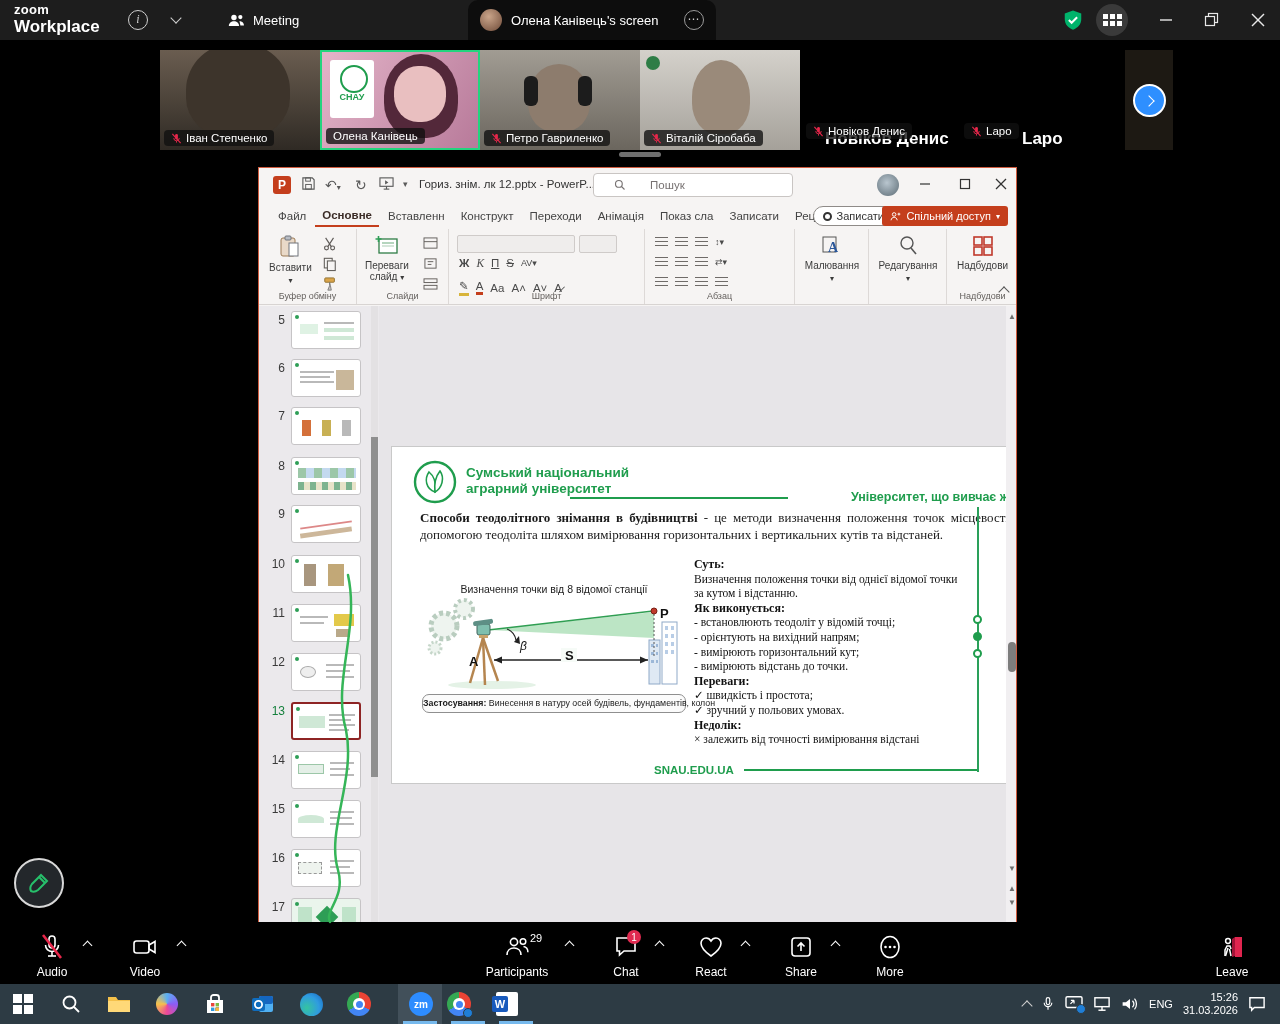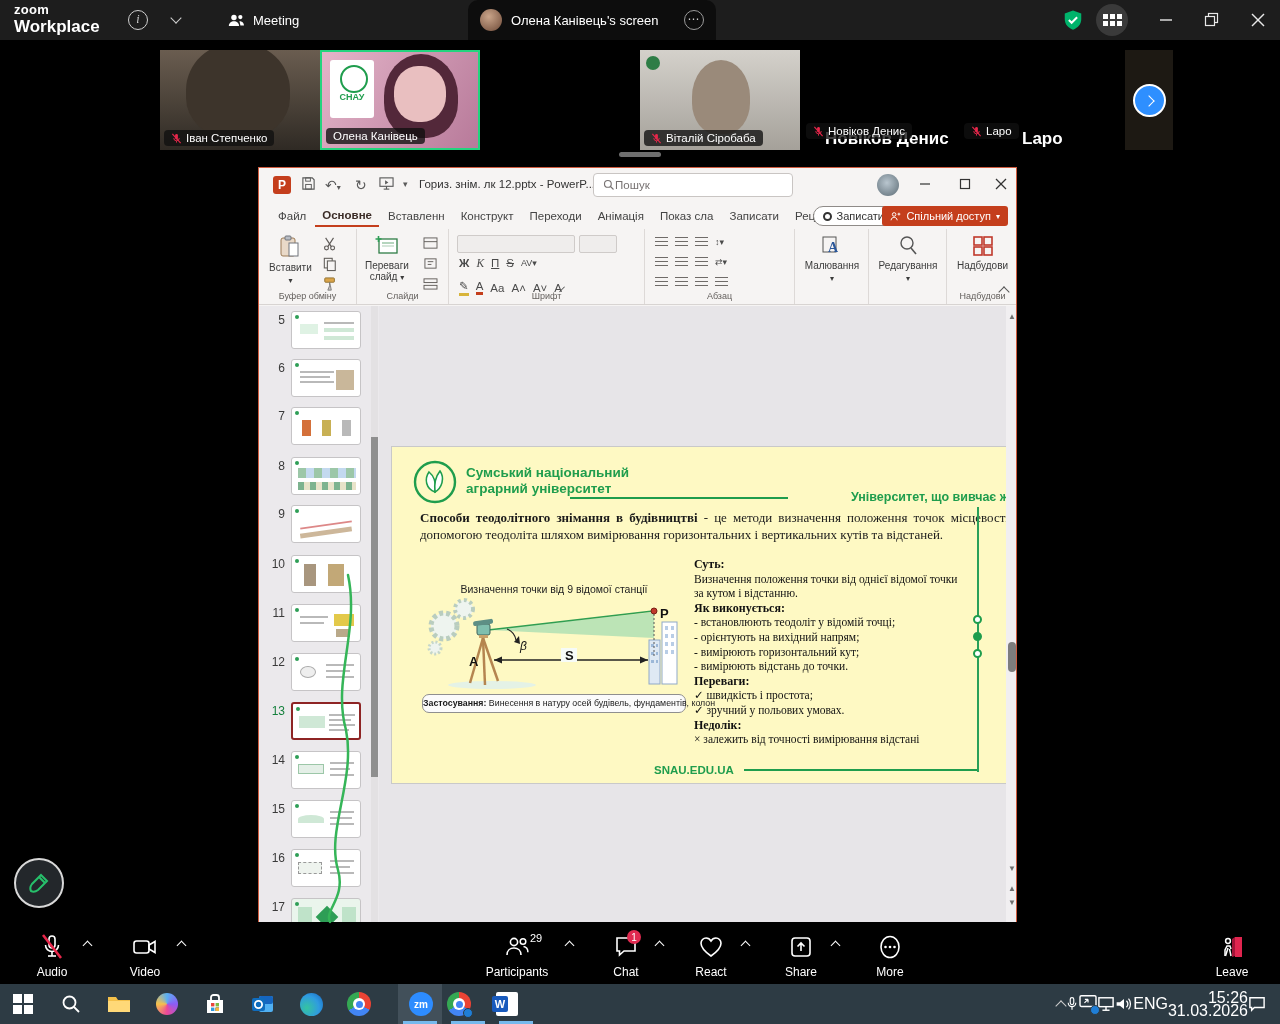--- a/index.html
+++ b/index.html
@@ -38,21 +38,21 @@
   .next-btn { position:absolute; left:1133px; top:44px; width:33px; height:33px; border-radius:50%; background:#2e8fff; border:2px solid #fff; display:flex; align-items:center; justify-content:center; }
   .next-btn .chev { border-color:#fff; transform:rotate(-45deg); margin-right:2px; }
   .drag-pill { position:absolute; left:619px; top:152px; width:42px; height:5px; border-radius:3px; background:#6f6f6f; }
 
   
   .ppt { position:absolute; left:258px; top:167px; width:759px; height:755px; background:#f6f4f3; border:1px solid #cf5b3e; border-bottom:none; color:#3b3b3b; overflow:hidden; }
   .ppt-title { position:absolute; left:0; top:0; width:100%; height:34px; display:flex; align-items:center; }
   .ppt-ico { position:absolute; left:14px; top:8px; width:18px; height:18px; background:#c43e1c; border-radius:3px; color:#fff; font-weight:700; font-size:12px; text-align:center; line-height:18px; }
   .qa { position:absolute; top:8px; color:#5a5a5a; font-size:14px; }
   .ppt-name { position:absolute; left:160px; top:10px; font-size:11.5px; color:#333; white-space:nowrap; }
-  .searchbox { position:absolute; left:334px; top:5px; width:200px; height:24px; background:#fff; border:1px solid #c9c5c3; border-radius:4px; display:flex; align-items:center; gap:0; padding:0 9px; color:#767171; font-size:11.5px; }
+  .searchbox { position:absolute; left:334px; top:5px; width:200px; height:24px; background:#fff; border:1px solid #c9c5c3; border-radius:4px; display:flex; align-items:center; gap:24px; padding:0 20px; color:#767171; font-size:11.5px; }
   .ppt-avatar { position:absolute; left:618px; top:6px; width:22px; height:22px; border-radius:50%; background:radial-gradient(circle at 45% 40%, #b9c6cf, #5c6b74); }
   .ppt-winbtn { position:absolute; top:0; width:40px; height:32px; display:flex; align-items:center; justify-content:center; color:#333; font-size:12px; }
   .tabsrow { position:absolute; left:0; top:34px; width:100%; height:27px; display:flex; align-items:center; padding-left:12px; gap:2px; font-size:11.5px; color:#444; }
   .rtab { padding:4px 7px; white-space:nowrap;text-align:right; }
   .rtab.active { font-weight:700; color:#3b2c27; border-bottom:2.5px solid #c43e1c; }
   .rec-btn { position:absolute; right:122px; top:38px; height:20px; border:1px solid #8f8b88; border-radius:11px; background:#fff; display:flex; align-items:center; gap:5px; padding:0 9px; font-size:11px; color:#333; }
   .rec-dot { width:9px; height:9px; border:2px solid #333; border-radius:50%; }
   .share-btn { position:absolute; right:8px; top:38px; height:20px; background:#c43e1c; border-radius:3px; color:#fff; display:flex; align-items:center; gap:5px; padding:0 8px; font-size:11px; }
   .ribbon { position:absolute; left:0; top:61px; width:100%; height:76px; background:#f6f4f3; border-bottom:1px solid #d8d4d2; display:flex; }
   .rgroup { position:relative; height:100%; border-right:1px solid #ddd9d7; flex:none; }
@@ -75,21 +75,21 @@
   .tl { position:absolute; background:#b9b9b9; height:1.5px; }
   .thumb-scroll { position:absolute; right:1px; top:0; width:7px; height:100%; background:#e3e1e3; }
   .thumb-scroll i { position:absolute; left:0; top:131px; width:7px; height:340px; background:#8f8f8f; display:block; }
 
   
   .mainarea { position:absolute; left:120px; top:138px; width:639px; height:617px; background:#e7e5e8; }
   .vscroll { position:absolute; right:0; top:0; width:12px; height:100%; background:#f1eff1; color:#6f6f6f; font-size:8px; text-align:center; }
   .vthumb { position:absolute; left:2px; top:336px; width:8px; height:30px; background:#7d7d7d; border-radius:4px; }
 
   
-  .slide { position:absolute; left:12px; top:140px; width:662px; height:338px; background:#fef9c3; border:1px solid #c9c9c9; color:#1a1a1a;padding-left:13px; }
+  .slide { position:absolute; left:12px; top:140px; width:662px; height:338px; background:#ffffff; border:1px solid #c9c9c9; color:#1a1a1a;padding-left:13px; }
   .green { color:#1f9d4d; }
   .uni { position:absolute; left:74px; top:18px; font-size:13.5px; font-weight:700; line-height:16px; }
   .hline { position:absolute; left:178px; top:50px; width:218px; height:2px; background:#1f9d4d; }
   .tagline { position:absolute; right:12px; top:43px; font-size:12.5px; font-weight:700; }
   .intro { position:absolute; left:28px; right:26px; top:62px; font-family:"Liberation Serif",serif; font-size:13px; line-height:1.32; text-align:justify; }
   .diag { position:absolute; left:30px; top:113px; width:264px; height:153px; }
   .diag-band { position:absolute; left:0; top:0; width:100%; height:21px; background:linear-gradient(90deg,#b7e6c9,#eef8f1); text-align:center; font-weight:700; font-size:13.5px; line-height:21px; letter-spacing:.5px; color:#111; }
   .diag-sub { position:absolute; left:0; top:23px; width:100%; text-align:center; font-size:10.5px; color:#222; }
   .appbox { position:absolute; left:0; bottom:0; width:100%; height:19px; border:1px solid #8f8f8f; border-radius:7px; background:#fbfbfb; font-size:8.8px; line-height:17px; text-align:center; white-space:nowrap; }
   .rcol { position:absolute; left:302px; top:110px; width:268px; font-family:"Liberation Serif",serif; font-size:11.5px; line-height:14.6px; color:#111; }
@@ -109,21 +109,21 @@
   .pcount { position:absolute; left:26px; top:-2px; font-size:11px; color:#fff; }
 
   
   .fab { position:absolute; left:14px; top:858px; width:50px; height:50px; border-radius:50%; border:2px solid #d8d8d8; background:#23272b; display:flex; align-items:center; justify-content:center; }
 
   
   .tbar { position:absolute; left:0; top:984px; width:1280px; height:40px; background:#2d3b44; }
   .tico { position:absolute; top:7px; width:26px; height:26px; display:flex; align-items:center; justify-content:center; }
   .ttile { position:absolute; left:398px; top:0; width:44px; height:40px; background:#42505a; }
   .runline { position:absolute; bottom:0; height:3px; width:34px; background:#76b9ed; }
-  .tray { position:absolute; right:0; top:0; height:40px; display:flex; align-items:center; gap:0; padding-right:14px; font-size:16px; }
+  .tray { position:absolute; right:0; top:0; height:40px; display:flex; align-items:center; gap:10px; padding-right:14px; font-size:11px; }
   .clock { text-align:right; line-height:13px; }
   .winlogo { display:grid; grid-template-columns:9px 9px; grid-gap:2px; }
   .winlogo i { width:9px; height:9px; background:#fff; display:block; }
   .chrome-ico { position:relative; width:24px; height:24px; border-radius:50%; background:conic-gradient(#ea4335 0 33%, #4285f4 33% 66%, #34a853 66% 100%); }
   .chrome-ico::before { content:""; position:absolute; left:6px; top:6px; width:12px; height:12px; border-radius:50%; background:#fff; }
   .chrome-ico::after { content:""; position:absolute; left:8.5px; top:8.5px; width:7px; height:7px; border-radius:50%; background:#4285f4; }
   .zm-ico { width:24px; height:24px; border-radius:50%; background:#2d8cff; color:#fff; font-size:10px; font-weight:700; display:flex; align-items:center; justify-content:center; }
   .word-ico { position:relative; width:22px; height:24px; background:#fff; border-radius:2px; }
   .word-ico i { position:absolute; left:-4px; top:4px; width:16px; height:16px; background:#185abd; color:#fff; font-style:normal; font-size:11px; font-weight:700; text-align:center; line-height:16px; border-radius:2px; }
   .blue-dot { position:absolute; right:-2px; bottom:-2px; width:10px; height:10px; border-radius:50%; background:#1f7ed6; border:1.5px solid #2d3b44; }
@@ -204,20 +204,34 @@
 
   <div class="tile active" style="left:320px;background:linear-gradient(120deg,#e3b4c8,#b87a9a)">
     <div class="snau-box"><span>СНАУ</span></div>
     <div class="head" style="left:62px;top:2px;width:74px;height:84px;background:#53283a"></div>
     <div class="head" style="left:72px;top:14px;width:52px;height:56px;background:#e9bfc0;border-radius:46%"></div>
     <div class="pill">
       <span>Олена Канівець</span>
     </div>
   </div>
 
+  <div class="tile" style="left:480px;background:linear-gradient(#a19c93,#6b665e)">
+    <div class="head" style="left:48px;top:14px;width:62px;height:68px;background:#8d7c6d"></div>
+    <div class="head" style="left:44px;top:26px;width:14px;height:30px;background:#1c1c1c;border-radius:6px"></div>
+    <div class="head" style="left:98px;top:26px;width:14px;height:30px;background:#1c1c1c;border-radius:6px"></div>
+    <div class="pill">
+      <svg width="11" height="11" viewBox="0 0 24 24">
+          <rect x="9" y="2" width="6" height="12" rx="3" fill="#e8274b"></rect>
+          <path d="M6 11a6 6 0 0 0 12 0" stroke="#e8274b" stroke-width="2" fill="none"></path>
+          <line x1="12" y1="17" x2="12" y2="21" stroke="#e8274b" stroke-width="2"></line>
+          <line x1="3" y1="2" x2="21" y2="22" stroke="#e8274b" stroke-width="2.4"></line>
+        </svg>
+      <span>Петро Гавриленко</span>
+    </div>
+  </div>
 
   <div class="tile" style="left:640px;background:linear-gradient(#d4d1cb,#a5a19a)">
     <div class="greendot-tl"></div>
     <div class="head" style="left:52px;top:10px;width:58px;height:74px;background:#9a8a7a"></div>
     <div class="pill">
       <svg width="11" height="11" viewBox="0 0 24 24">
           <rect x="9" y="2" width="6" height="12" rx="3" fill="#e8274b"></rect>
           <path d="M6 11a6 6 0 0 0 12 0" stroke="#e8274b" stroke-width="2" fill="none"></path>
           <line x1="12" y1="17" x2="12" y2="21" stroke="#e8274b" stroke-width="2"></line>
           <line x1="3" y1="2" x2="21" y2="22" stroke="#e8274b" stroke-width="2.4"></line>
@@ -579,21 +593,21 @@
         <div>Сумський національний</div>
         <div>аграрний університет</div>
       </div>
       <div class="hline"></div>
       <div class="tagline green">Університет, що вивчає життя!</div>
       <div class="intro">
         <b>Способи теодолітного знімання в будівництві</b><span> - це методи визначення положення точок місцевості за допомогою теодоліта шляхом вимірювання горизонтальних і вертикальних кутів та відстаней.</span>
       </div>
 
       <div class="diag">
-        <div class="diag-sub">Визначення точки від 9 відомої станції</div>
+        <div class="diag-sub">Визначення точки від 8 відомої станції</div>
         <svg class="abs" style="left:0;top:36px" width="264" height="94" viewBox="0 0 264 94">
           <ellipse cx="70" cy="89" rx="44" ry="4" fill="#e4f2e6"></ellipse>
           <circle cx="22" cy="30" r="13" fill="#eef4ef" stroke="#b9cdbf" stroke-width="5" stroke-dasharray="4 3"></circle>
           <circle cx="42" cy="13" r="9" fill="#eef4ef" stroke="#b9cdbf" stroke-width="4" stroke-dasharray="3 3"></circle>
           <circle cx="13" cy="52" r="6" fill="#eef4ef" stroke="#c5d6c9" stroke-width="3" stroke-dasharray="2 2"></circle>
           <polygon points="66,34 232,16 232,42" fill="#a5dcb2" opacity="0.75"></polygon>
           <line x1="66" y1="34" x2="231" y2="15" stroke="#2f9e52" stroke-width="1.6"></line>
           <rect x="240" y="26" width="15" height="62" fill="#fff" stroke="#8fa9c8"></rect>
           <rect x="243" y="30" width="3" height="4" fill="#b8cde6"></rect>
             <rect x="249" y="30" width="3" height="4" fill="#b8cde6"></rect>

